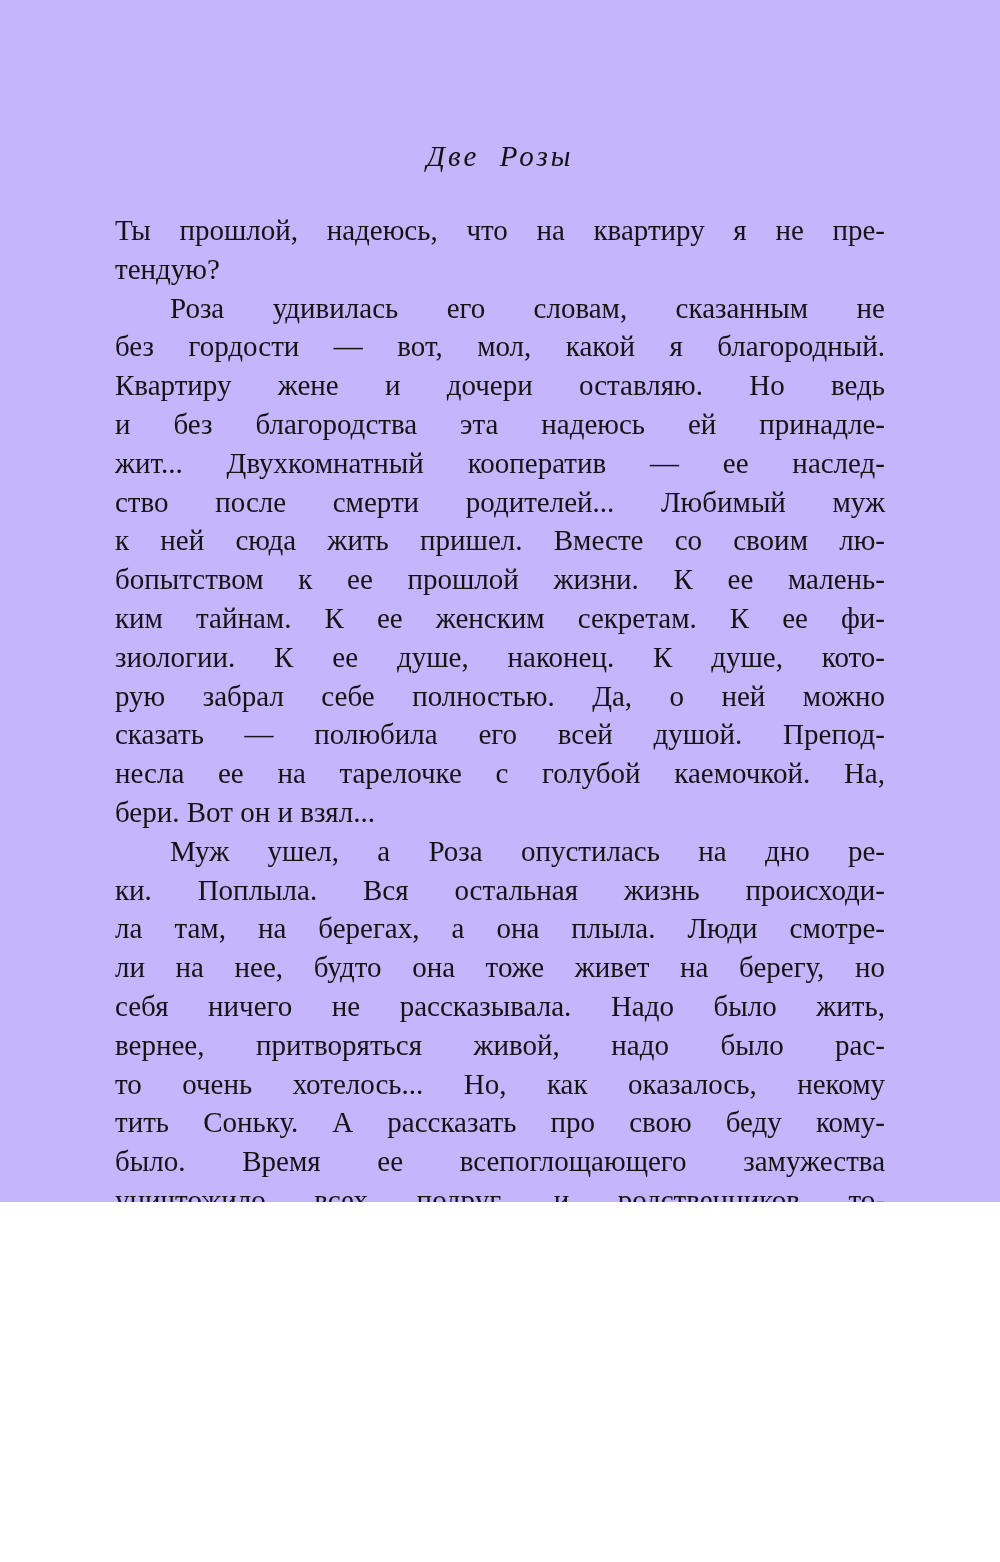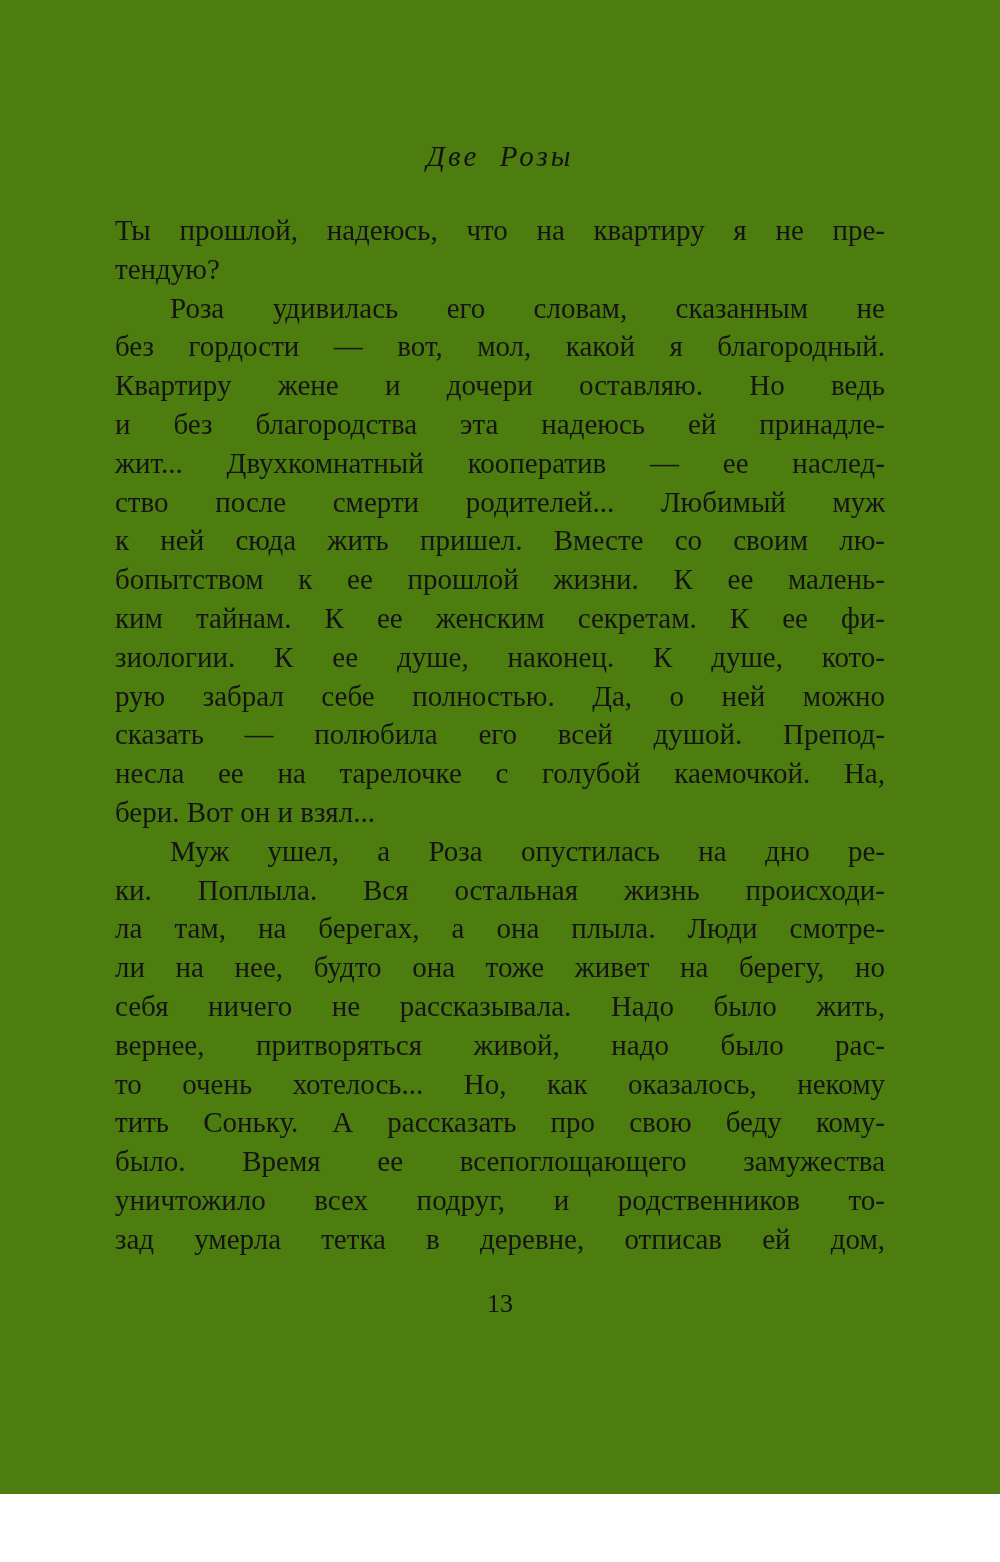--- a/index.html
+++ b/index.html
@@ -7,22 +7,22 @@
     width: 1000px;
     background: #ffffff;
   }
   body {
     font-family: "Liberation Serif", "DejaVu Serif", serif;
     color: #151515;
   }
   .page {
     position: relative;
     width: 1000px;
-    height: 1494px;
-    background: #4d7c0f;
+    height: 1202px;
+    background: #c4b5fd;
     padding: 140px 115px 16px 115px;
   }
   .running-header {
     text-align: center;
     font-style: italic;
     font-size: 29px;
     letter-spacing: 3px;
     word-spacing: 10px;
     margin-bottom: 38px;
     color: #121212;

